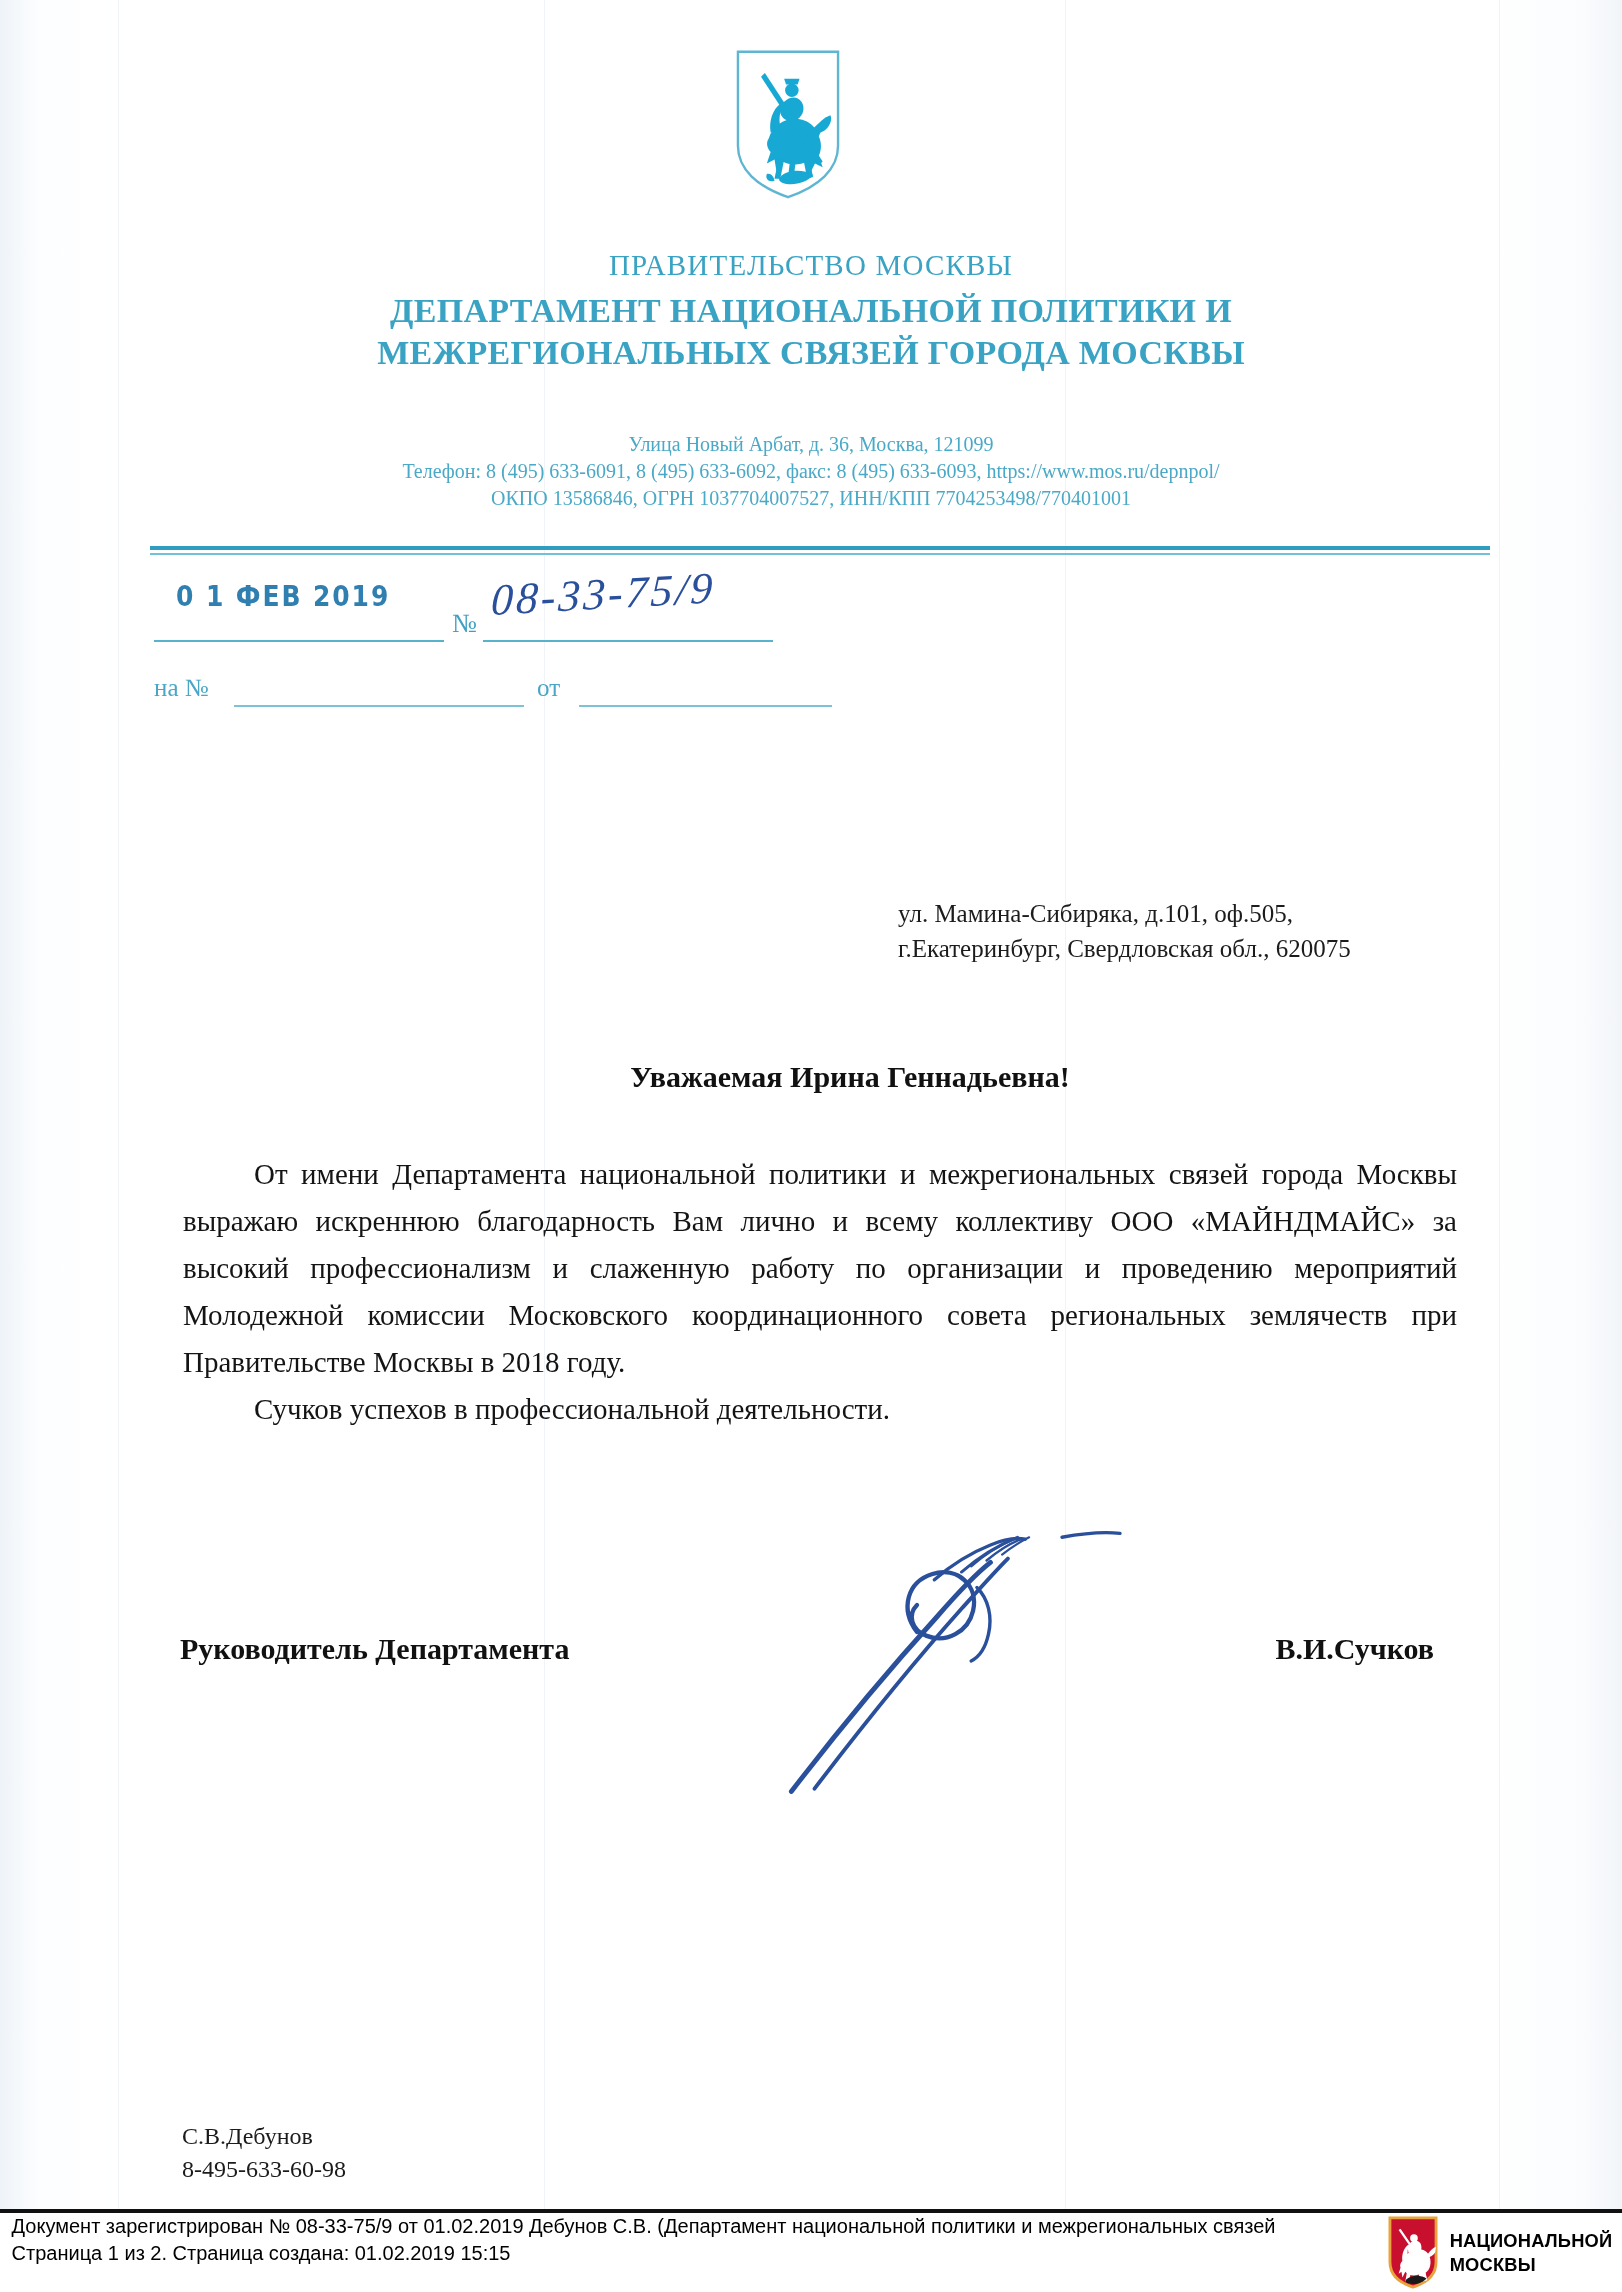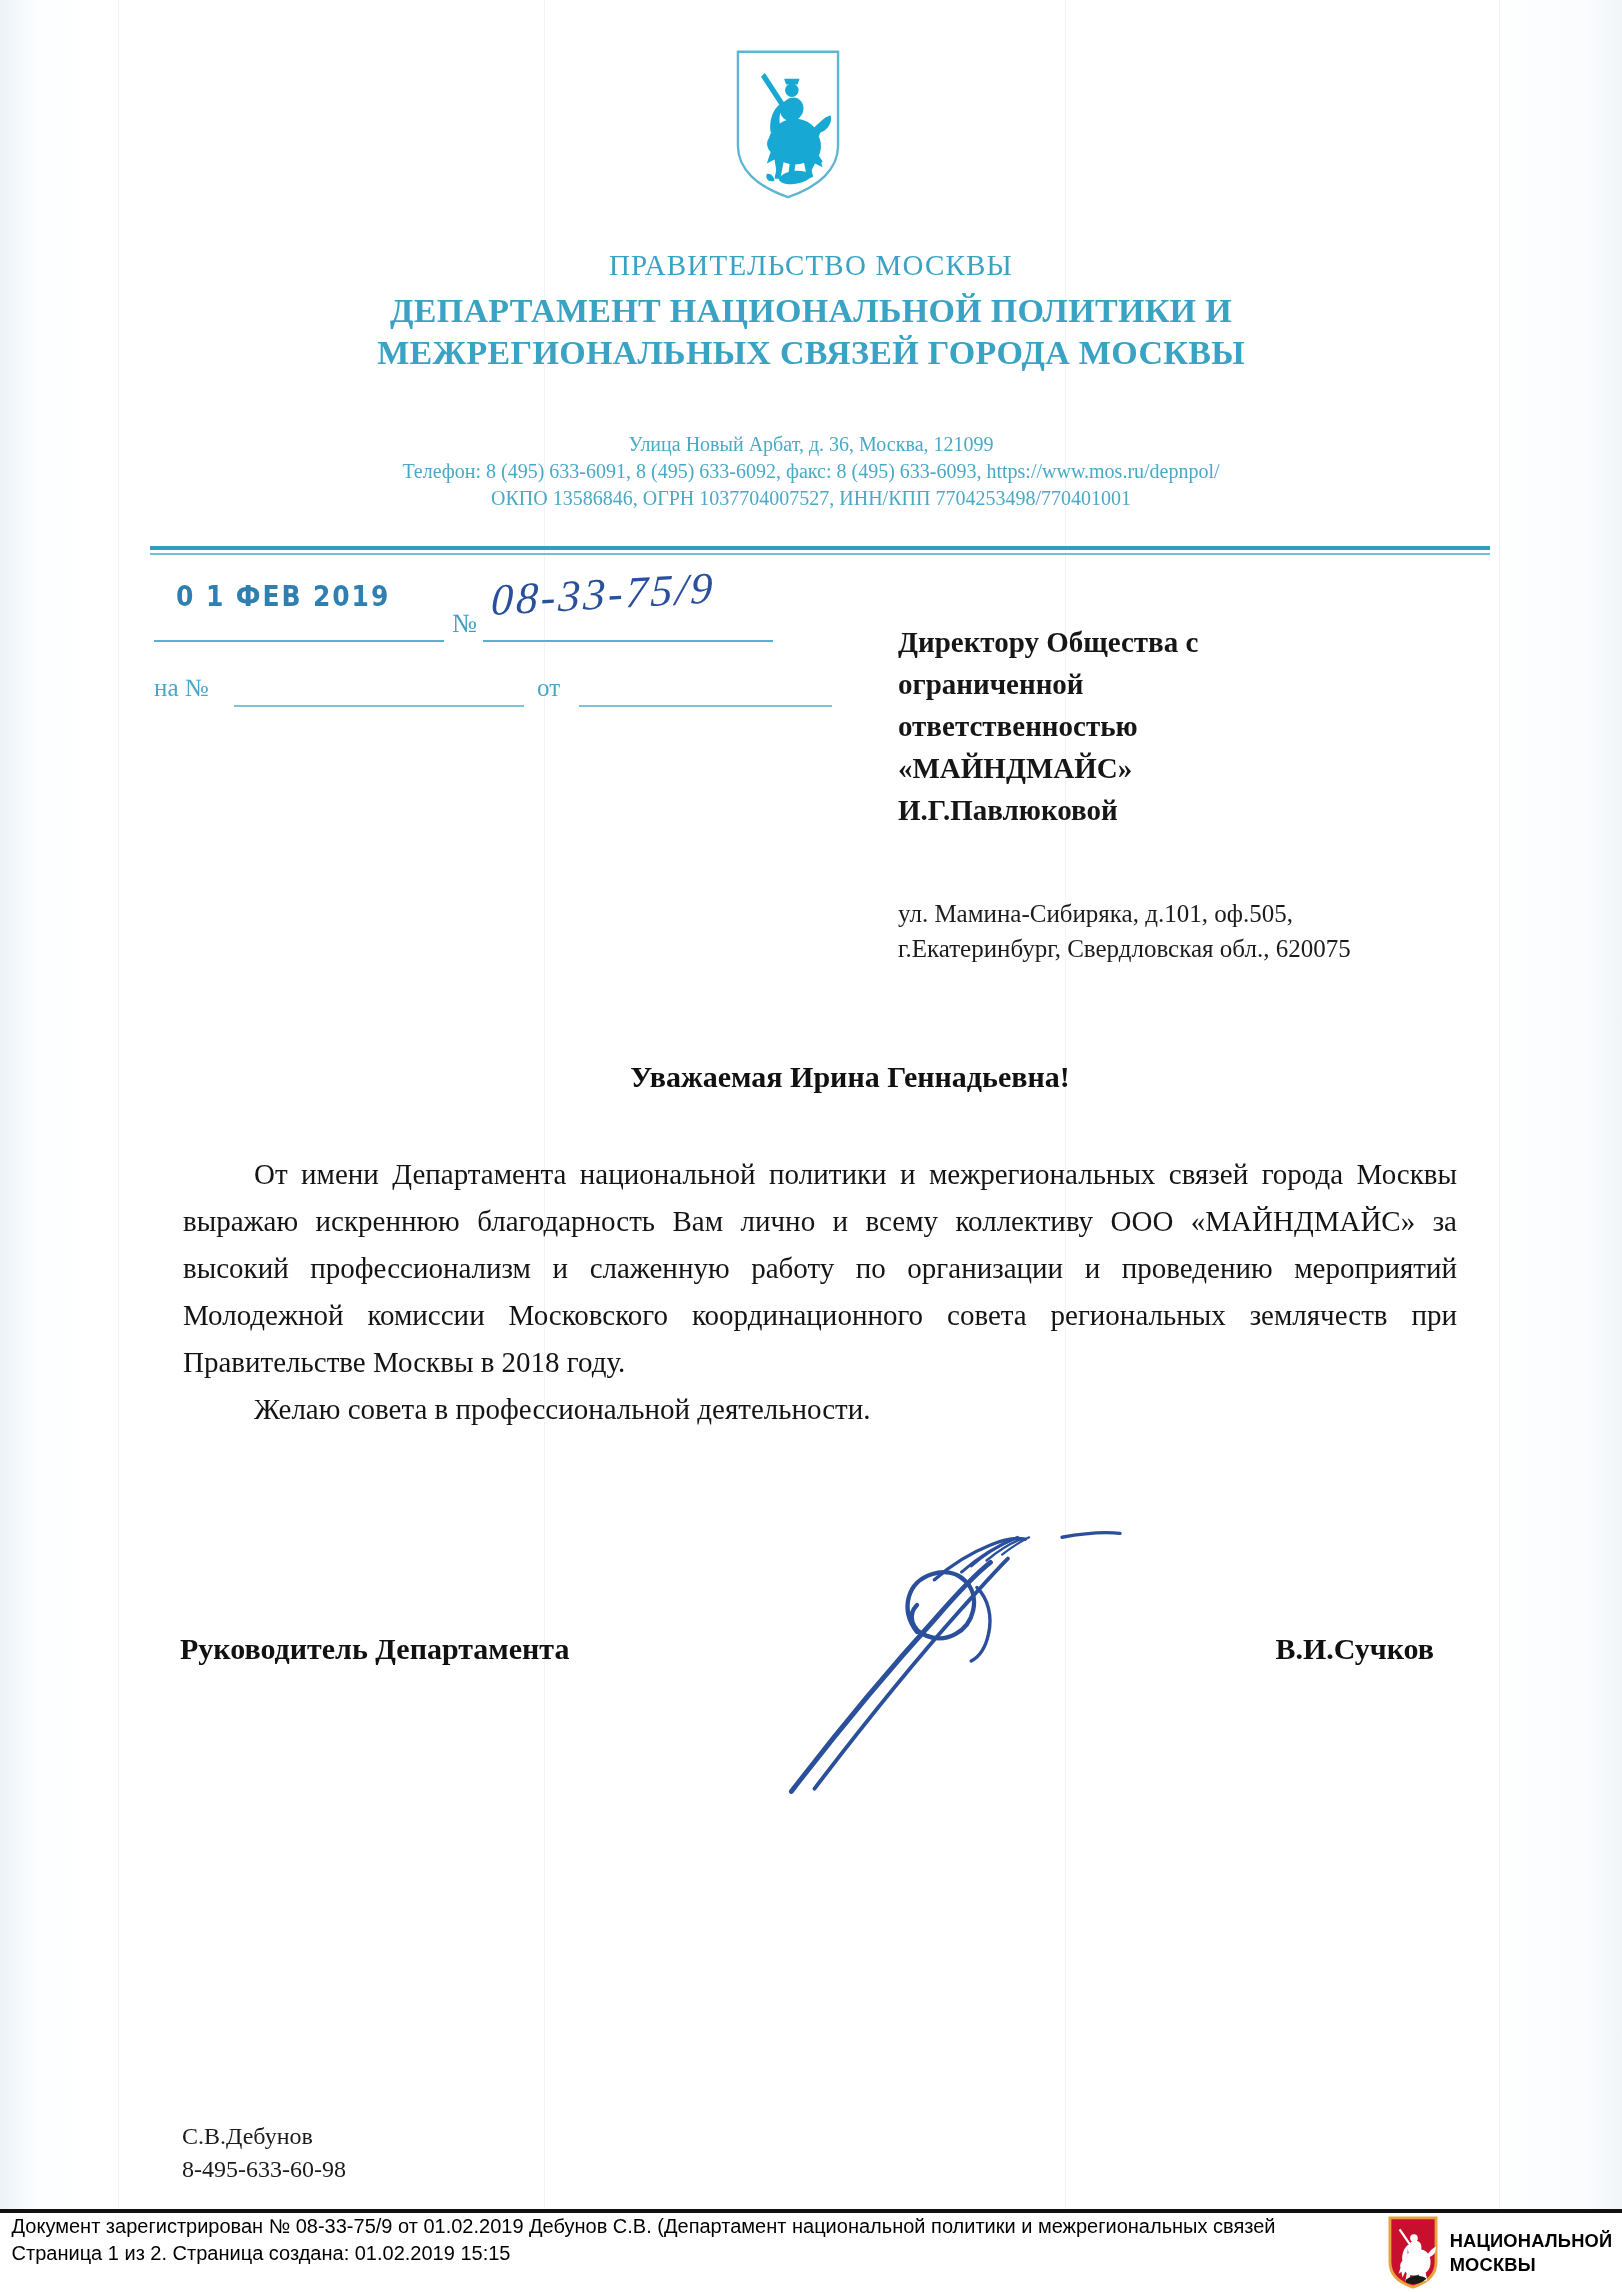--- a/index.html
+++ b/index.html
@@ -359,38 +359,31 @@
 
   <div class="no-label">№</div>
   <div class="no-value">08-33-75/9</div>
   <div class="line-no"></div>
 
   <div class="na-label">на №</div>
   <div class="line-na"></div>
   <div class="ot-label">от</div>
   <div class="line-ot"></div>
 
-  <div class="recipient">
-    <div>Директору Общества с</div>
-    <div>ограниченной</div>
-    <div>ответственностью</div>
-    <div>«МАЙНДМАЙС»</div>
-    <div>И.Г.Павлюковой</div>
-  </div>
 
   <div class="recipient-addr">
     <div>ул. Мамина-Сибиряка, д.101, оф.505,</div>
     <div>г.Екатеринбург, Свердловская обл., 620075</div>
   </div>
 
   <div class="salutation">Уважаемая Ирина Геннадьевна!</div>
 
   <div class="body-text">
     <p>От имени Департамента национальной политики и межрегиональных связей города Москвы выражаю искреннюю благодарность Вам лично и всему коллективу ООО «МАЙНДМАЙС» за высокий профессионализм и слаженную работу по организации и проведению мероприятий Молодежной комиссии Московского координационного совета региональных землячеств при Правительстве Москвы в 2018 году.</p>
-    <p class="last">Желаю совета в профессиональной деятельности.</p>
+    <p class="last">Сучков успехов в профессиональной деятельности.</p>
   </div>
 
   <div class="sig-title">Руководитель Департамента</div>
 
   <div class="signature-ink">
     <svg viewBox="0 0 420 300" width="406" height="290" aria-hidden="true">
       <g fill="none" stroke="#2a4f9b" stroke-linecap="round" stroke-linejoin="round">
         <path d="M20 285 C70 220 120 160 170 105 C190 82 208 62 226 48" stroke-width="5"></path>
         <path d="M44 282 C96 214 146 152 196 96 C214 76 230 58 244 44" stroke-width="4"></path>
         <path d="M150 120 C132 96 140 68 166 60 C192 52 214 72 208 98

